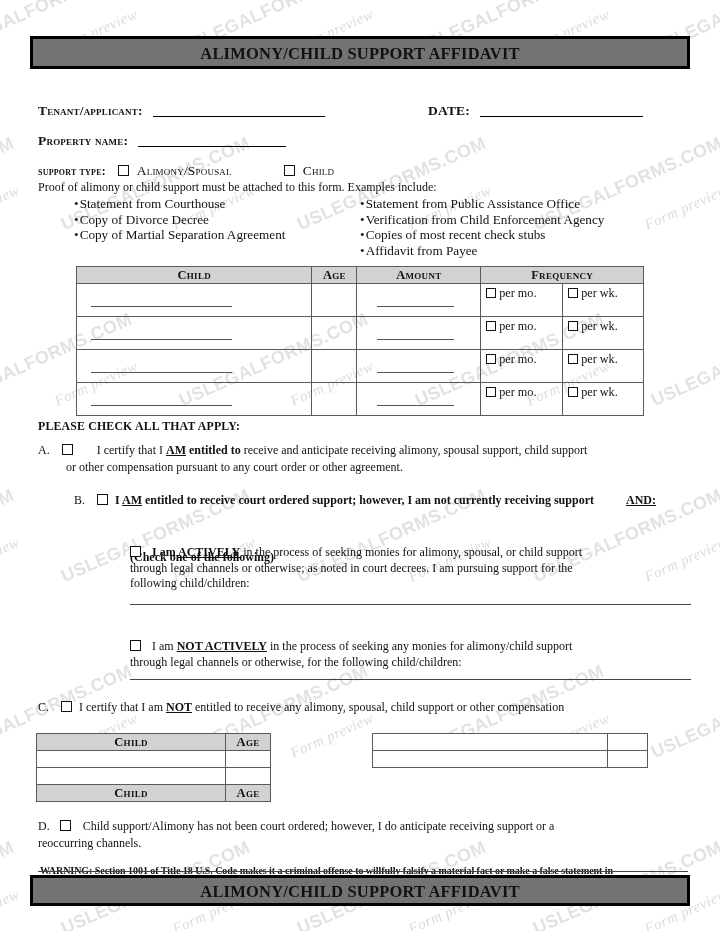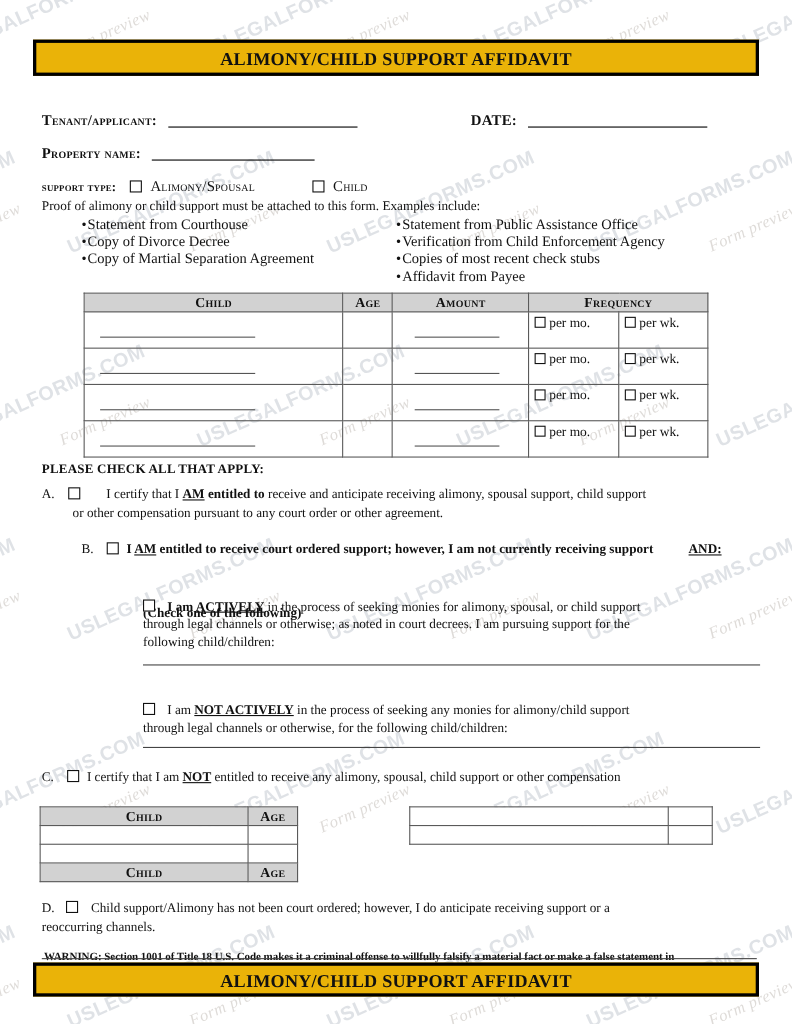--- a/index.html
+++ b/index.html
@@ -37,21 +37,21 @@
     color: rgba(158,150,140,0.34);
   }
 
   
   #page { position:absolute; inset:0; z-index:10; }
 
   .title-box {
     position: absolute;
     left: 30px; width: 660px;
     border: 3px solid #000;
-    background: #eab308;
+    background: #737373;
     text-align: center;
     font-family: "Liberation Serif", serif;
     font-weight: 700;
     letter-spacing: .2px;
   }
   #title-top { top: 36px; height: 33px; line-height: 29px; font-size: 16.5px; }
   #title-bottom { top: 875px; height: 31px; line-height: 27px; font-size: 16.5px; }
 
   .row { position: absolute; }
 

